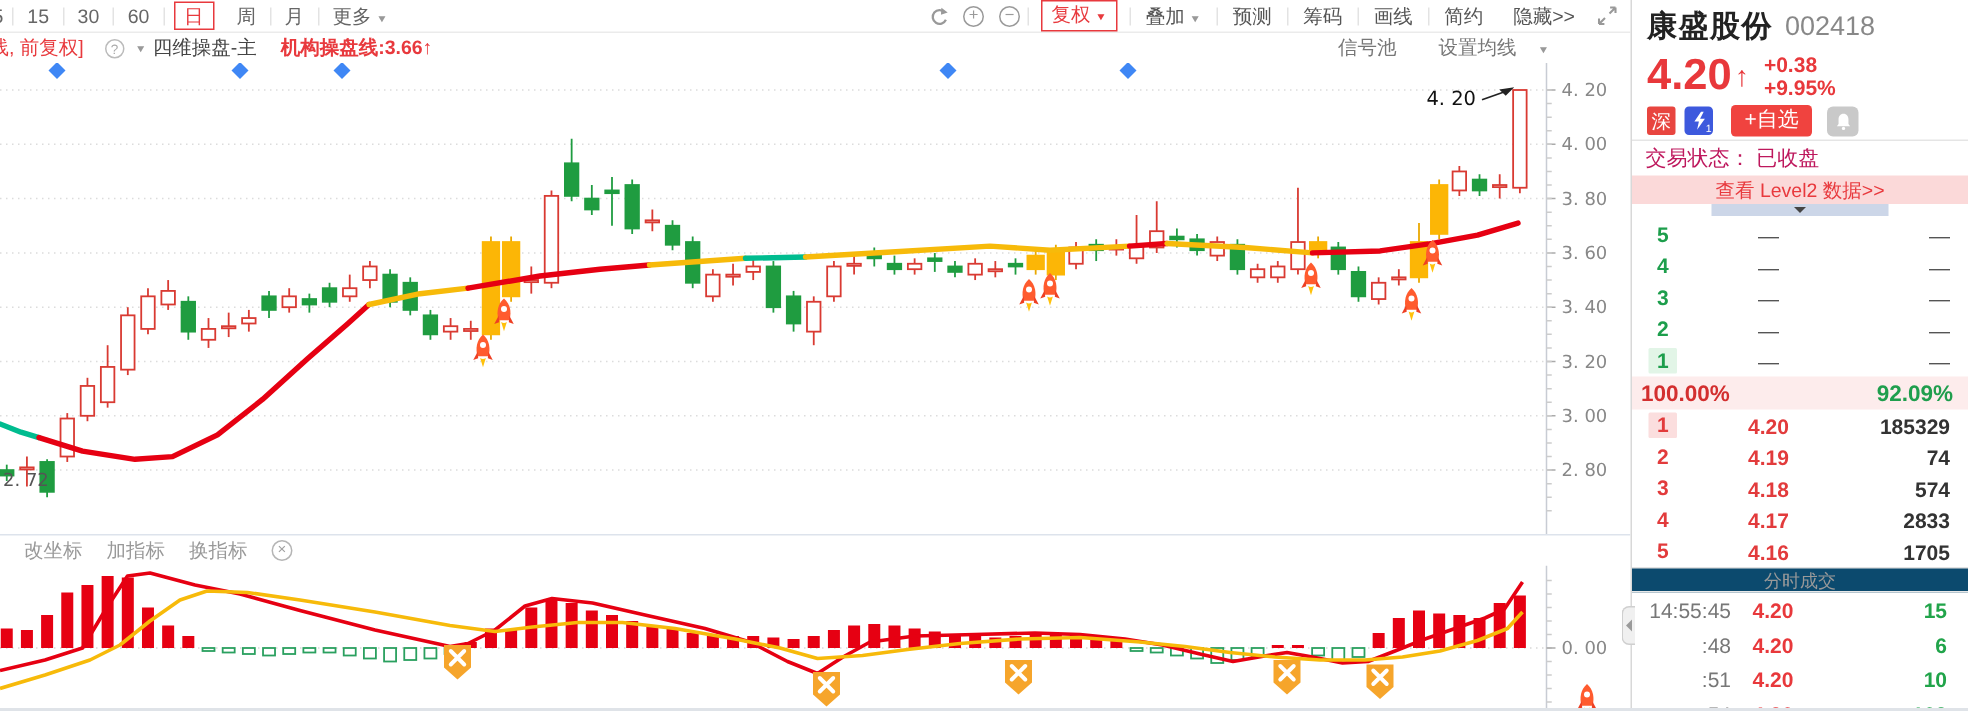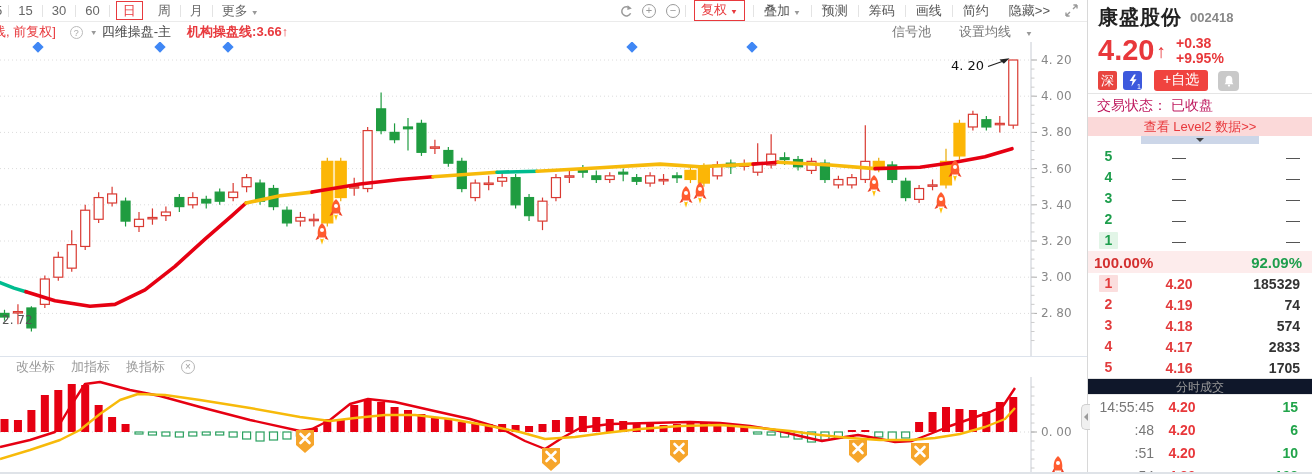--- a/index.html
+++ b/index.html
@@ -50,21 +50,21 @@
   .mh-right { display:flex; align-items:center; color:#999; }
   .mh-right span { margin-left:16px; cursor:pointer; }
   .close-circle { width:14px; height:14px; border:1.2px solid #b5b5b5; border-radius:50%; color:#a0a0a0;
                   font-size:10px; line-height:12px; text-align:center; margin-left:10px; cursor:pointer; }
 
   
   .right-panel { position:absolute; left:1087px; top:0; width:225px; height:474px;
                  border-left:1px solid #d8d8d8; background:#fff; }
   .rp-header { padding:4px 10px 0 10px; display:flex; align-items:center; }
   .rp-name { font-size:20px; font-weight:bold; color:#222; letter-spacing:1px; }
-  .rp-code { font-size:13px; color:#888; margin-left:8px; font-weight:bold; }
+  .rp-code { font-size:18px; color:#888; margin-left:8px; font-weight:normal; }
   .rp-price-row { padding:2px 10px 0 10px; display:flex; align-items:center; height:37px; }
   .rp-price { font-size:29px; font-weight:bold; color:#e8383b; }
   .rp-arrow { font-size:19px; font-weight:bold; color:#e8383b; margin:2px 2px 0 2px; }
   .rp-chg { margin-left:8px; line-height:15px; }
   .rp-chg div { font-size:14px; font-weight:bold; color:#e8383b; }
   .rp-badges { display:flex; align-items:center; padding:2px 10px; height:25px; }
   .badge-sz { width:19px; height:19px; background:#e8453f; color:#fff; font-size:13px; text-align:center;
               line-height:19px; border-radius:2px; }
   .badge-flash { width:19px; height:19px; background:#3d59dd; border-radius:3px; margin-left:6px;
                  display:flex; align-items:center; justify-content:center; position:relative; cursor:pointer; }
@@ -86,21 +86,21 @@
          margin-left:11px; border-radius:1px; }
   .lvl.ask { color:#1d9e4c; } .lvl.bid { color:#e23b3c; }
   .lvl.hl-ask { background:#e2f5e7; } .lvl.hl-bid { background:#fbdede; }
   .ob-price { flex:1; text-align:center; font-size:14px; font-weight:bold; }
   .ob-price.dash, .ob-vol.dash { color:#555; font-weight:normal; }
   .ob-price.red { color:#e23b3c; }
   .ob-vol { width:72px; text-align:right; padding-right:12px; font-size:14px; font-weight:bold; color:#333; }
   .rp-pct { height:22px; background:#fdecec; display:flex; align-items:center; justify-content:space-between;
             padding:0 10px 0 6px; font-size:15px; font-weight:bold; }
   .rp-pct .buy { color:#d32f2f; } .rp-pct .sell { color:#1f9e4d; }
-  .rp-tick-title { height:17px; background:#0f172a; border-top:1px solid #e2e2e2; border-bottom:1px solid #e8e8e8;
+  .rp-tick-title { height:17px; background:#0c4a6e; border-top:1px solid #e2e2e2; border-bottom:1px solid #e8e8e8;
                    color:#999; font-size:12px; text-align:center; line-height:16px; }
   .tick-row { height:23px; display:flex; align-items:center; font-size:14px; }
   .tick-time { width:66px; text-align:right; color:#777; }
   .tick-price { width:56px; text-align:center; color:#e8383b; font-weight:bold; }
   .tick-vol { flex:1; text-align:right; padding-right:14px; color:#21a44a; font-weight:bold; }
 
   .collapse-handle { position:absolute; left:1081px; top:404px; width:9px; height:26px; background:#f0f0f0;
                      border:1px solid #cfcfcf; border-right:none; border-radius:5px 0 0 5px; cursor:pointer;
                      display:flex; align-items:center; justify-content:center; z-index:5; }
   .collapse-handle i { width:0; height:0; border-top:4px solid transparent; border-bottom:4px solid transparent;

